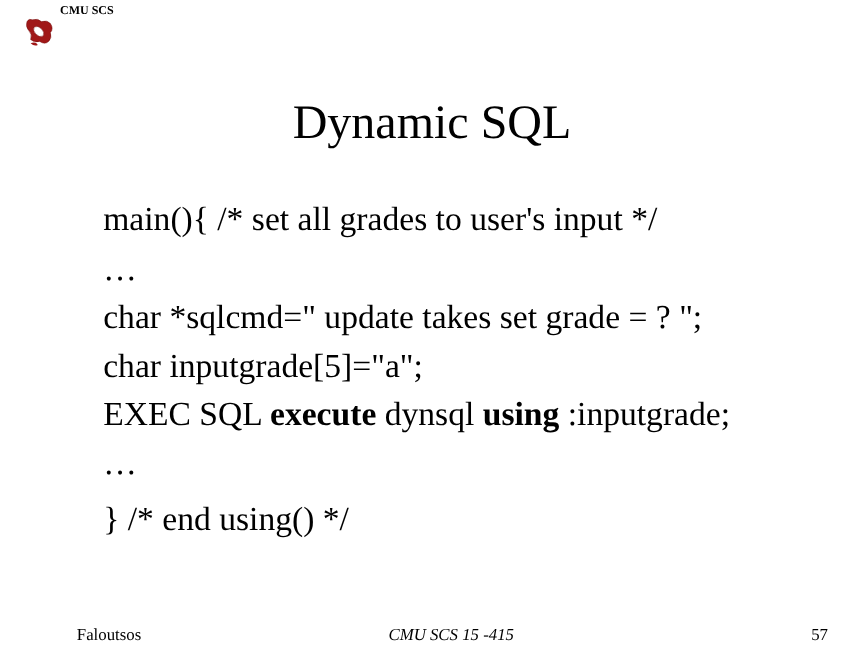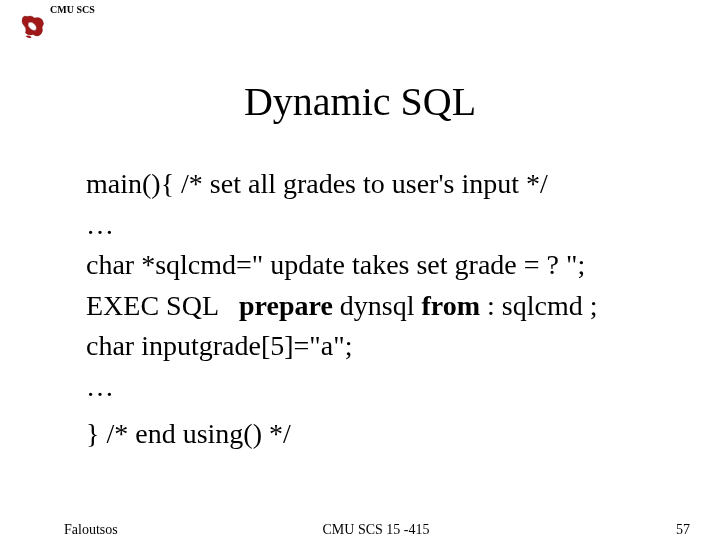--- a/index.html
+++ b/index.html
@@ -79,20 +79,21 @@
     }
     .footer-left {
       position: absolute;
       left: 2px;
     }
     .footer-center {
       position: absolute;
       left: 0;
       right: 0;
       text-align: center;
+      font-style: italic;
     }
     .footer-right {
       position: absolute;
       right: 0;
     }
   </style>
 </head>
 <body>
 
 <div class="header">
@@ -105,22 +106,22 @@
     <path d="M 10 32 Q 14 36 18 34 Q 16 30 10 32 Z" fill="#a01818"></path>
   </svg>
 </div>
 
 <div class="title">Dynamic SQL</div>
 
 <div class="content">
   <div class="line">main(){ /* set all grades to user's input */</div>
   <div class="line">…</div>
   <div class="line">char *sqlcmd=" update takes set grade = ? ";</div>
-  <div class="line"><span>EXEC SQL   </span><span class="bold">prepare </span><span>dynsql </span><span class="bold">from </span><span>: sqlcmd ;</span></div>
   <div class="line">char inputgrade[5]="a";</div>
+  <div class="line"><span>EXEC SQL </span><span class="bold">execute </span><span>dynsql </span><span class="bold">using </span><span>:inputgrade;</span></div>
   <div class="line">…</div>
   <div class="gap"></div>
   <div class="line">} /* end using() */</div>
 </div>
 
 <div class="footer">
   <span class="footer-left">Faloutsos</span>
   <span class="footer-center">CMU SCS 15 -415</span>
   <span class="footer-right">57</span>
 </div>

